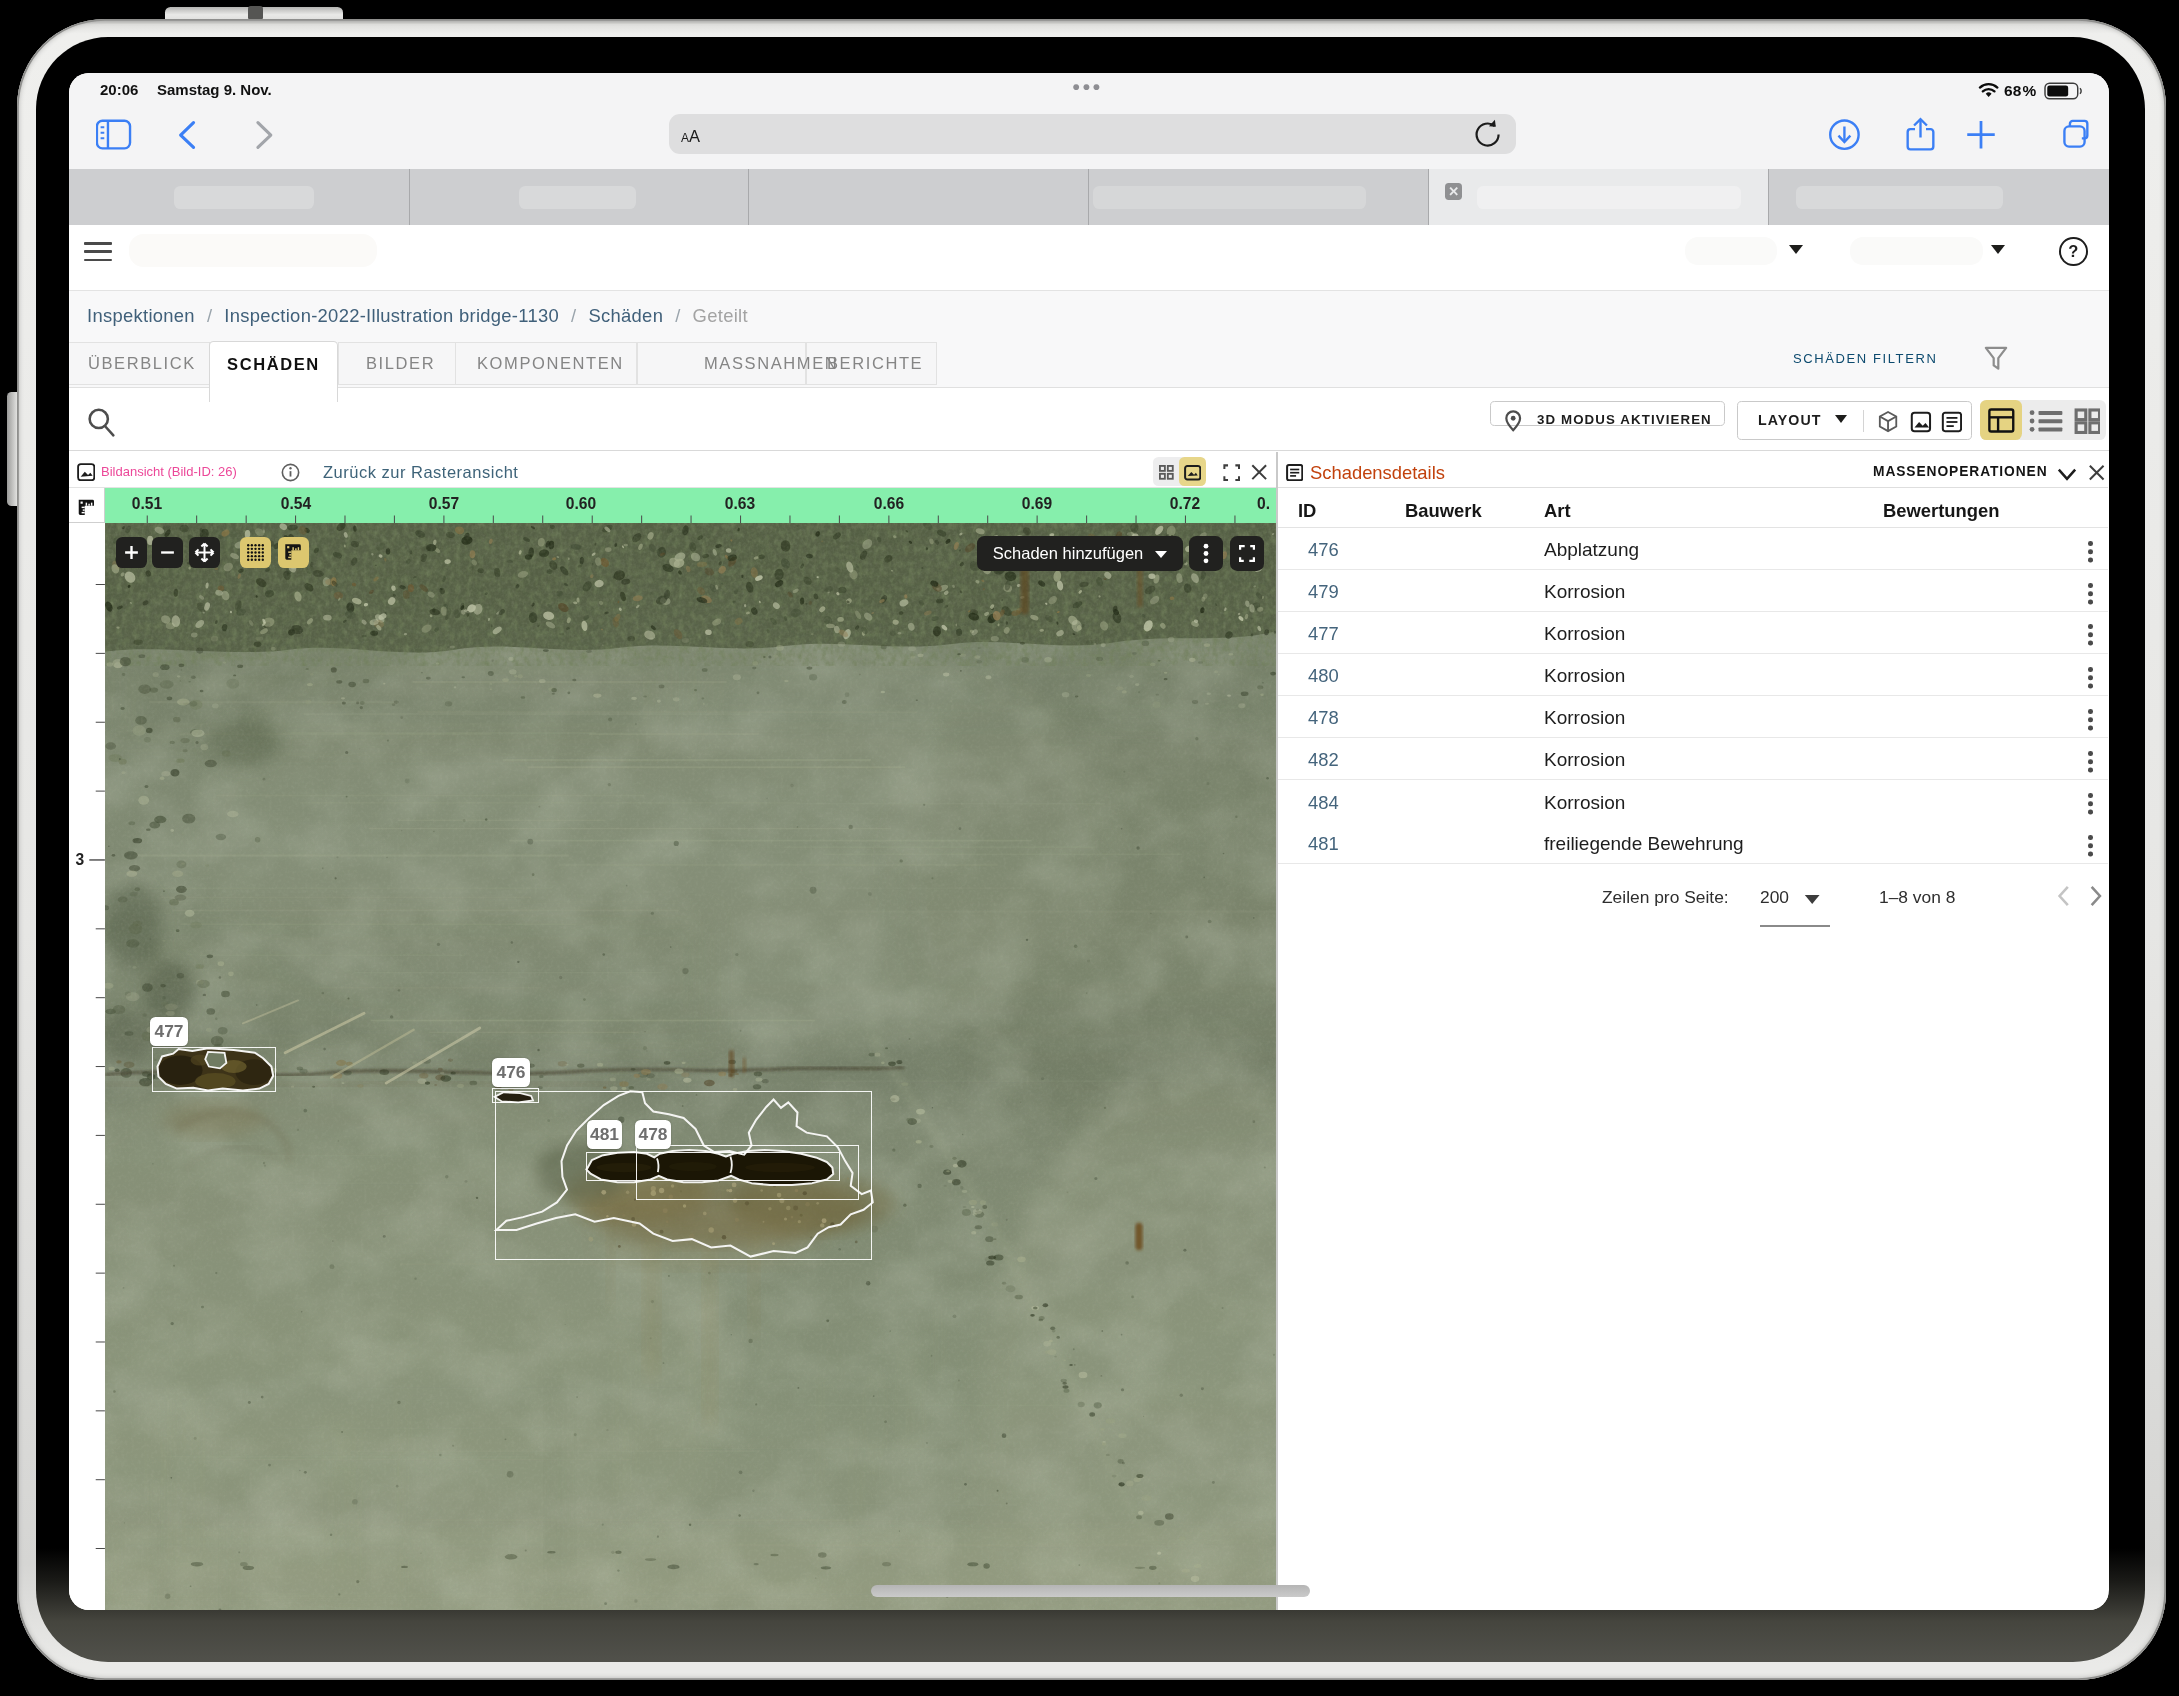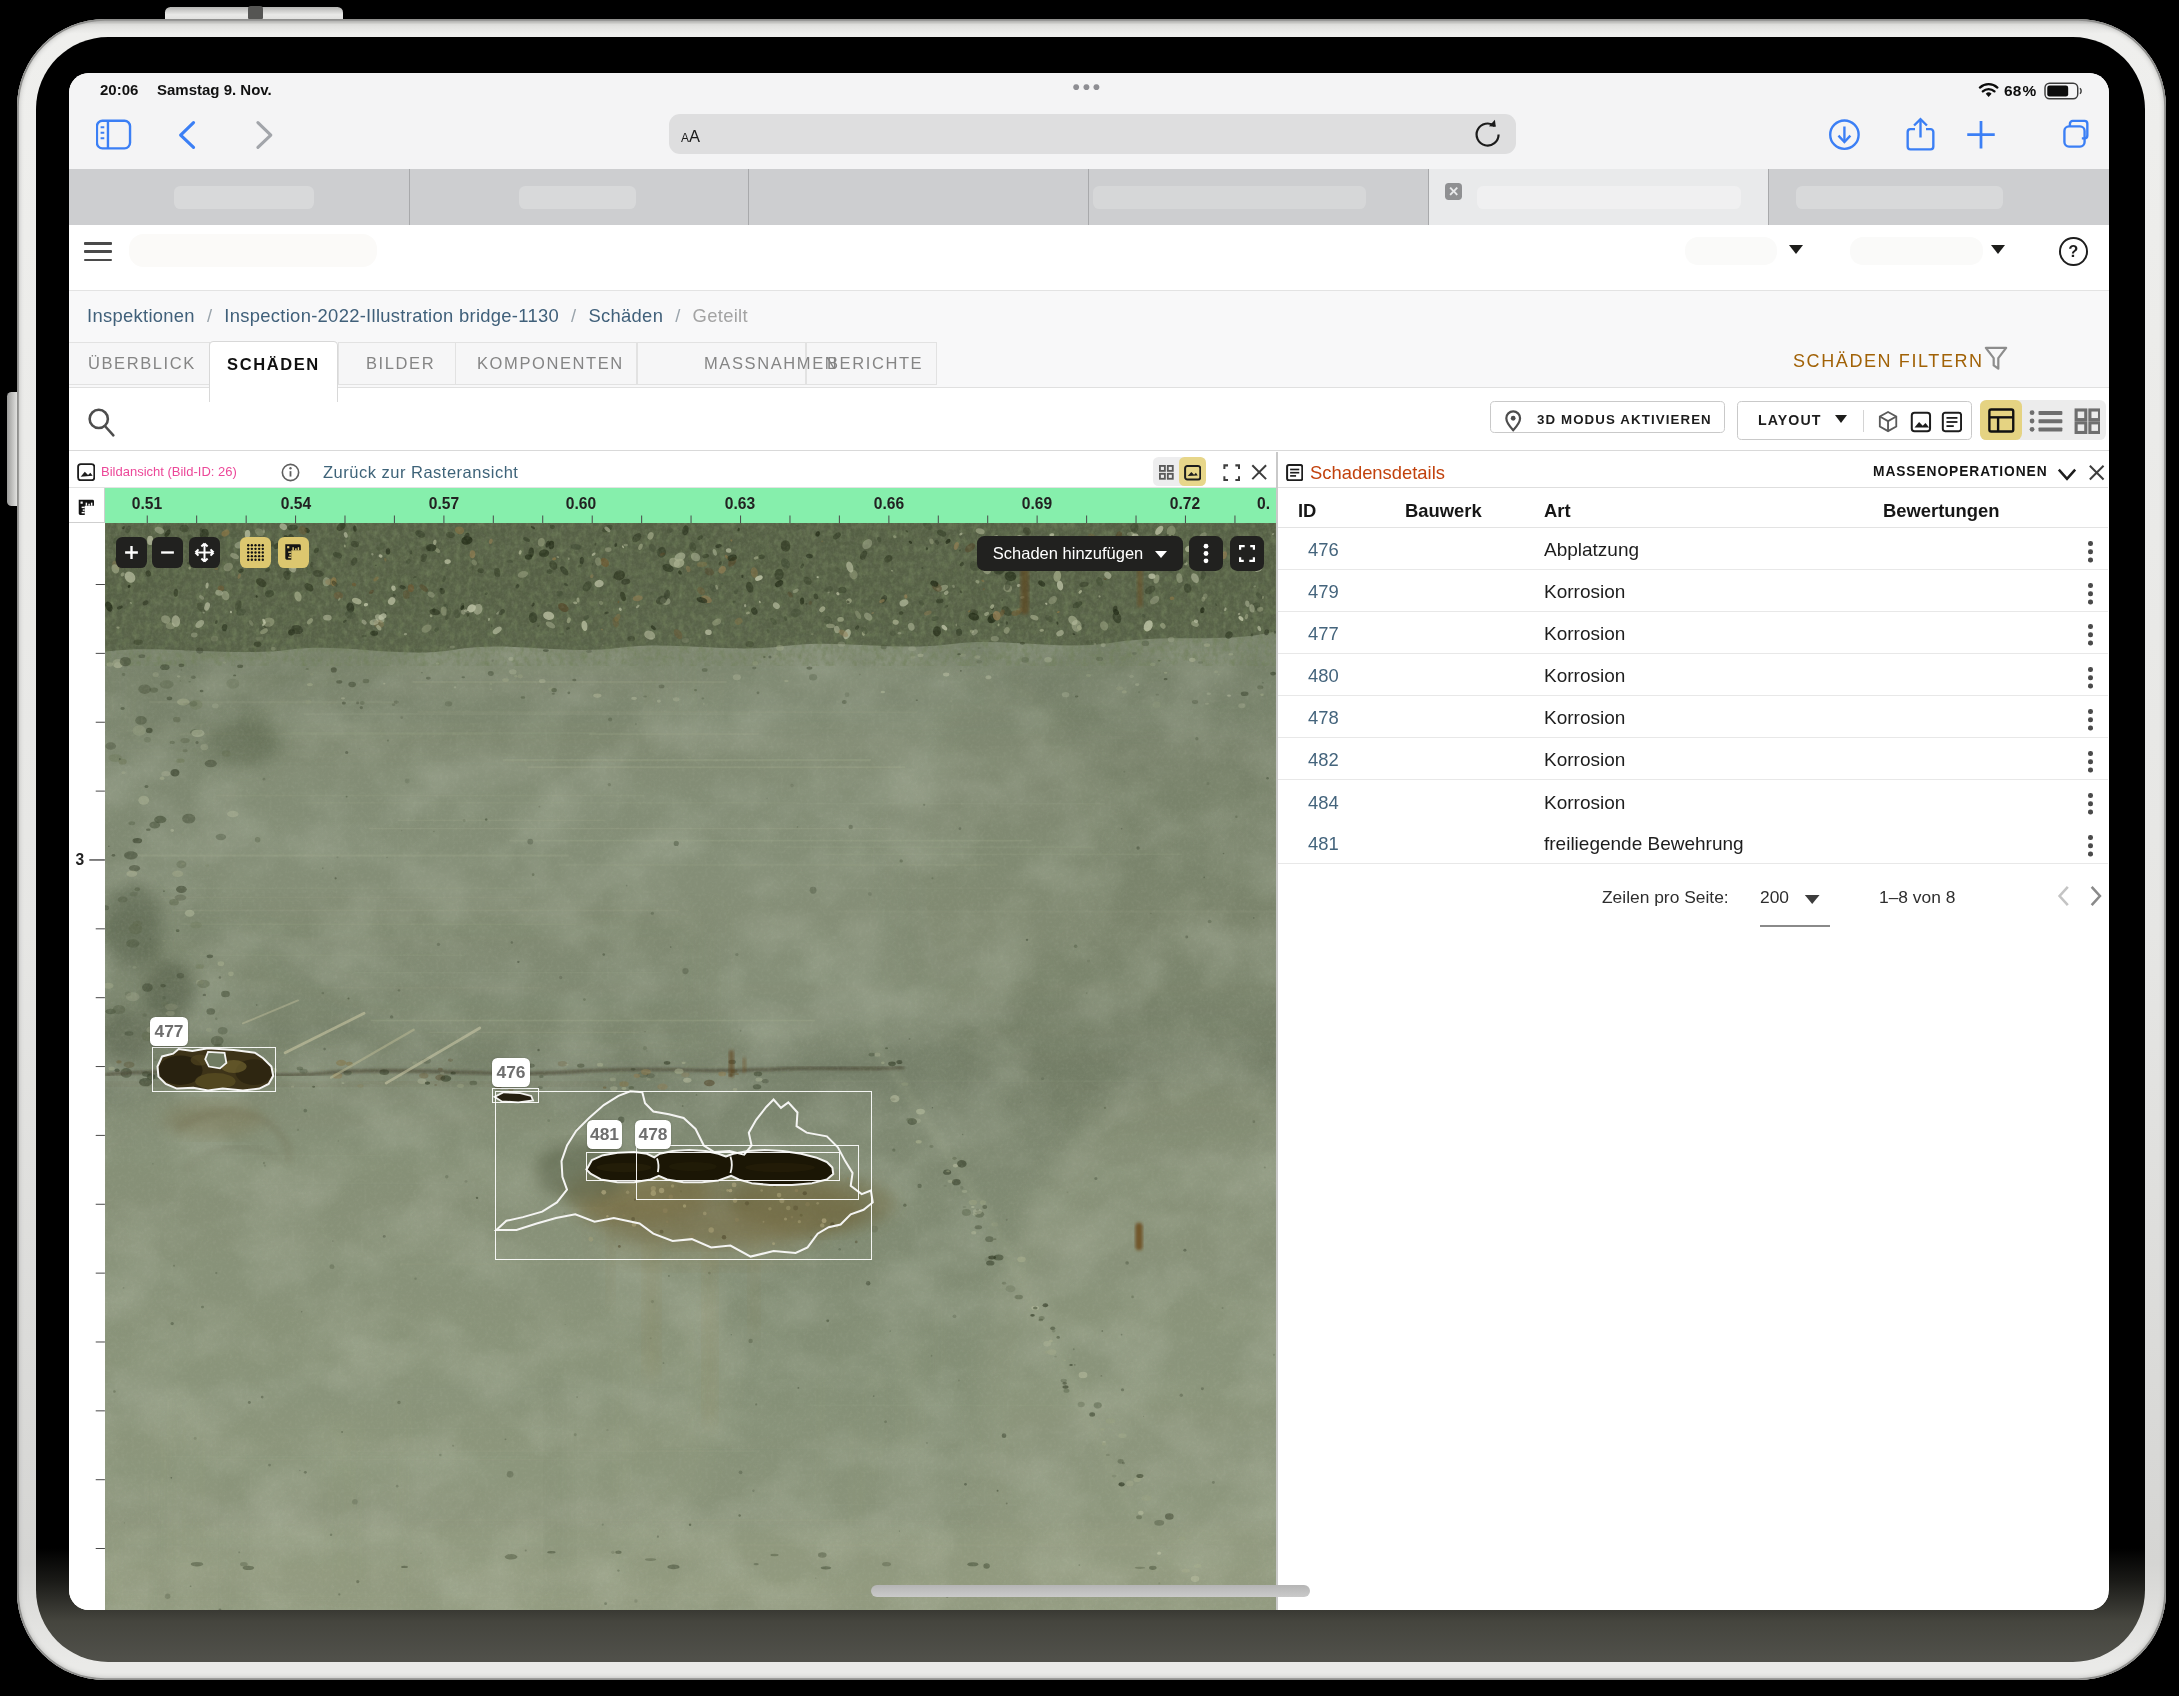--- a/index.html
+++ b/index.html
@@ -47,25 +47,25 @@
 
 #band { left:69px; top:291px; width:2040px; height:97px; background:#f8f8f9; border-bottom:0.9px solid #e0e0e0; }
 #crumbs { left:87px; top:305px; height:22px; font-size:18.4px; color:#40607a; letter-spacing:0.3px; }
 #crumbs .sep { color:#9aa4ac; padding:0 12px; }
 #crumbs .mut { color:#a3a3a3; }
 .tabbox { top:342px; height:43px; border:0.9px solid #e2e2e2; background:#f6f6f7; }
 .tablbl { font-size:16.5px; letter-spacing:1.6px; color:#858585; text-align:center; }
 #acttab { left:209px; top:341px; width:129px; height:61px; background:#fff; border:0.9px solid #d8d8d8; border-bottom:none;
   border-radius:4.6px 4.6px 0 0; z-index:5; }
 #acttab span { font-weight:700; color:#101010; }
-#filterlbl { font-size:18px; letter-spacing:1.6px; color:#a16207; }
+#filterlbl { font-size:13px; letter-spacing:1.6px; color:#0c4a6e; }
 
 #toolrow { left:69px; top:388px; width:2040px; height:63px; background:#fff; border-bottom:0.9px solid #d9d9d9; }
 .obtn { border:1.4px solid #c9c9c9; border-radius:4.6px; background:#fff; }
-#btn3d { left:1490px; top:401px; width:235px; height:32px; font-size:13.3px; font-weight:700; letter-spacing:1.1px; color:#1d1d1d; }
+#btn3d { left:1490px; top:401px; width:235px; height:25px; font-size:13.3px; font-weight:700; letter-spacing:1.1px; color:#1d1d1d; }
 #btnlayout { left:1737px; top:401px; width:235px; height:39px; }
 #vsep1 { left:1863px; top:410px; width:0.9px; height:22px; background:#d4d4d4; }
 #toggles { left:1980px; top:400px; width:126px; height:40px; background:#ececec; border-radius:6.4px; }
 #togglegold { left:1980px; top:400px; width:42px; height:40px; background:#e5d382; border-radius:6.4px; }
 
 #lph { left:69px; top:452px; width:1207px; height:36px; background:#fff; border-bottom:0.9px solid #e3e3e3; }
 #rborder { left:1276px; top:452px; width:2.8px; height:1159px; background:#c9c9c9; }
 #rpanel { left:1278px; top:452px; width:830px; height:1159px; background:#fff; }
 
 #lphTitle { font-size:13px; color:#ec4899; }

